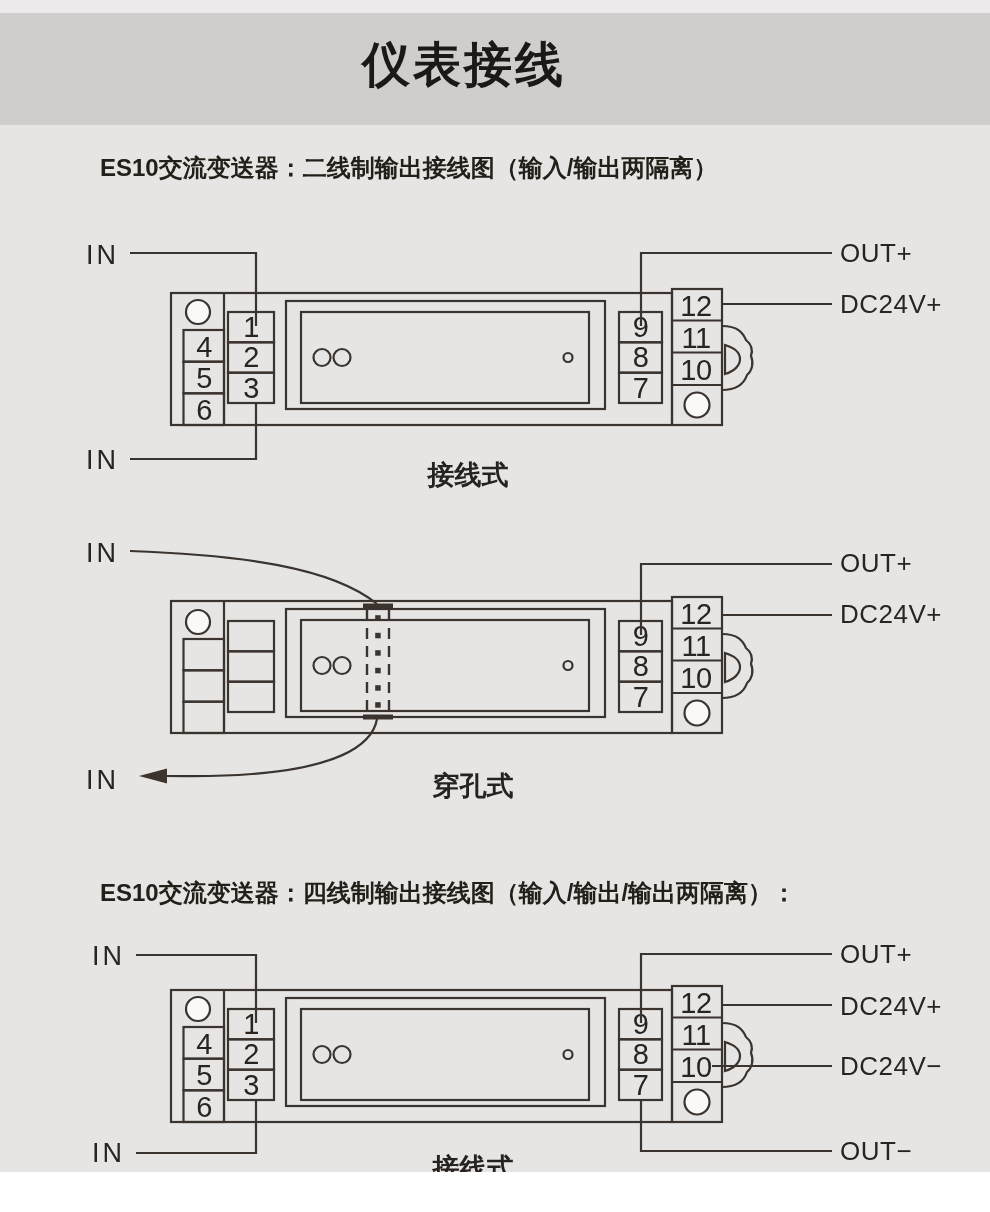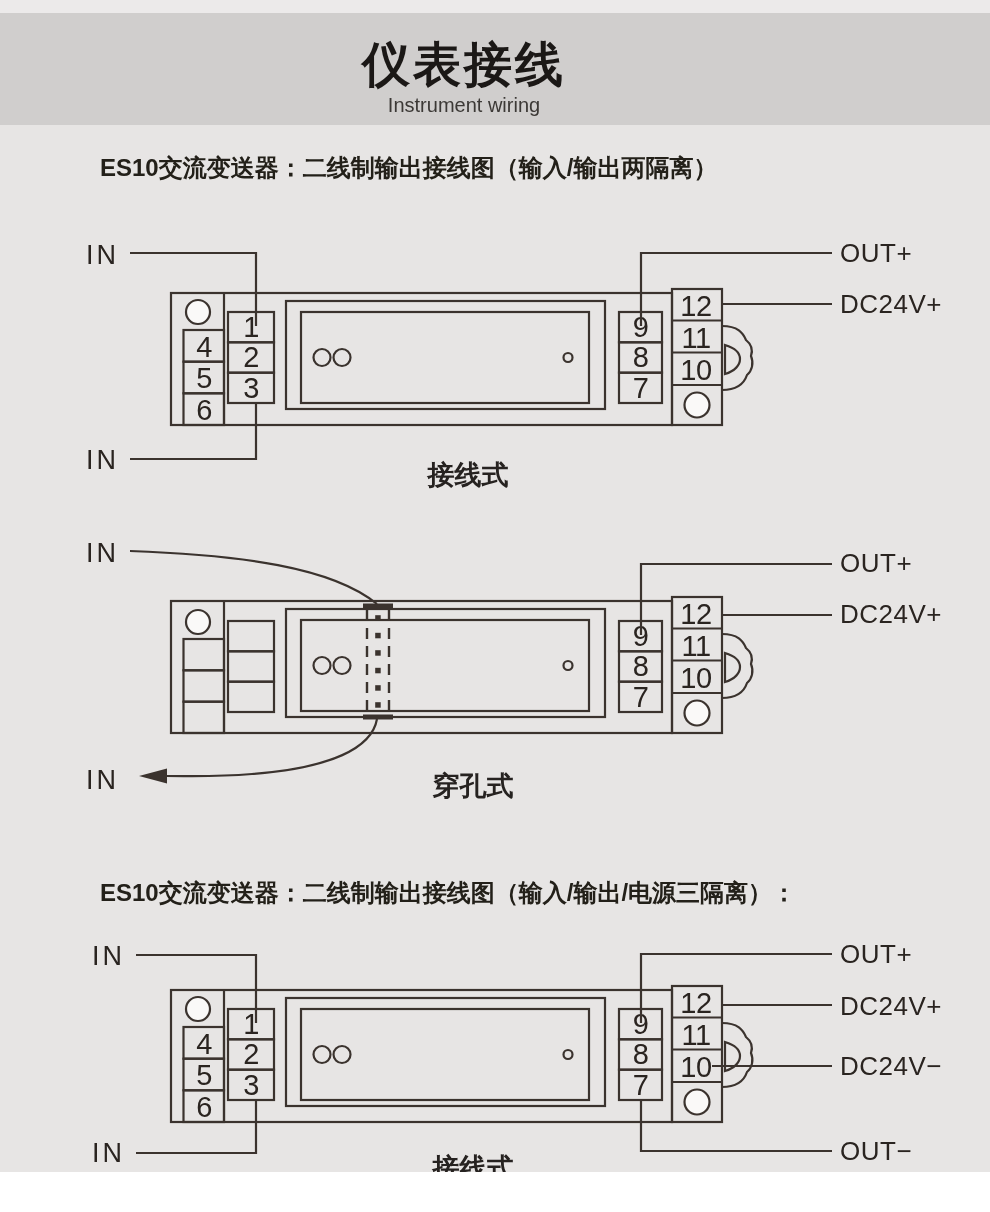--- a/index.html
+++ b/index.html
@@ -24,25 +24,24 @@
   .cap{font-size:27px;font-weight:600;text-anchor:middle;fill:#262220;}
 </style>
 </head>
 <body>
 
 <div class="page">
   <div class="top-strip"></div>
 
   <div class="band">
     <div class="title">仪表接线</div>
-    <div class="subtitle">Instrument wiring</div>
   </div>
 
   <div class="h1" style="left:80px;top:153px">ES10交流变送器：二线制输出接线图（输入/输出两隔离）</div>
-  <div class="h1" style="left:80px;top:878px">ES10交流变送器：二线制输出接线图（输入/输出/电源三隔离）：</div>
+  <div class="h1" style="left:80px;top:878px">ES10交流变送器：四线制输出接线图（输入/输出/输出两隔离）：</div>
 
   <svg width="990" height="255" viewBox="0 235 990 255" style="top:235px">
     <text class="inlbl" x="86" y="264">IN</text>
     <path class="s" d="M130,253 H256 V326"></path>
     <text class="inlbl" x="86" y="469">IN</text>
     <path class="s" d="M130,459 H256 V403"></path>
 
     <rect class="s" x="171" y="293" width="501" height="132"></rect>
     <path class="s" d="M224,293 V425"></path>
     <circle class="sf" cx="198" cy="312" r="12"></circle>

